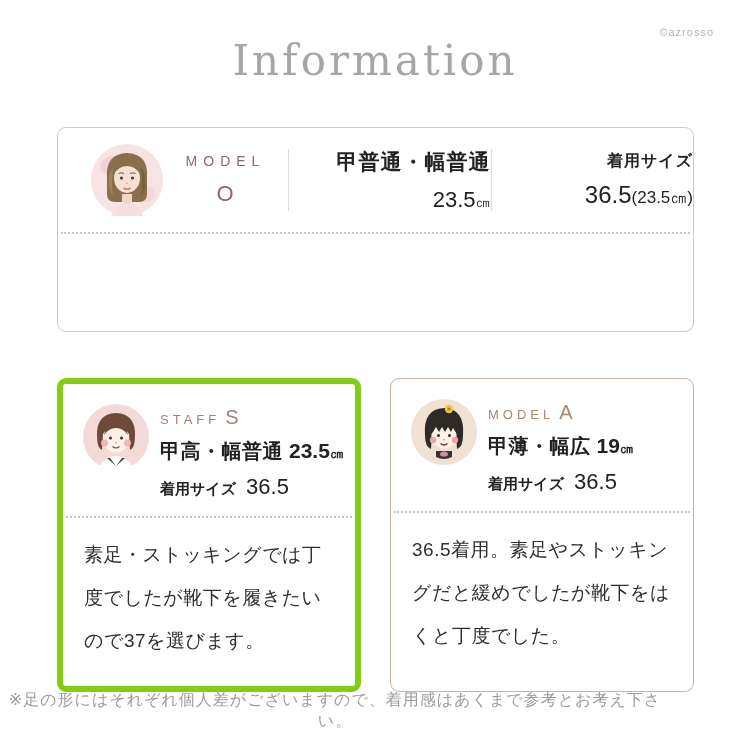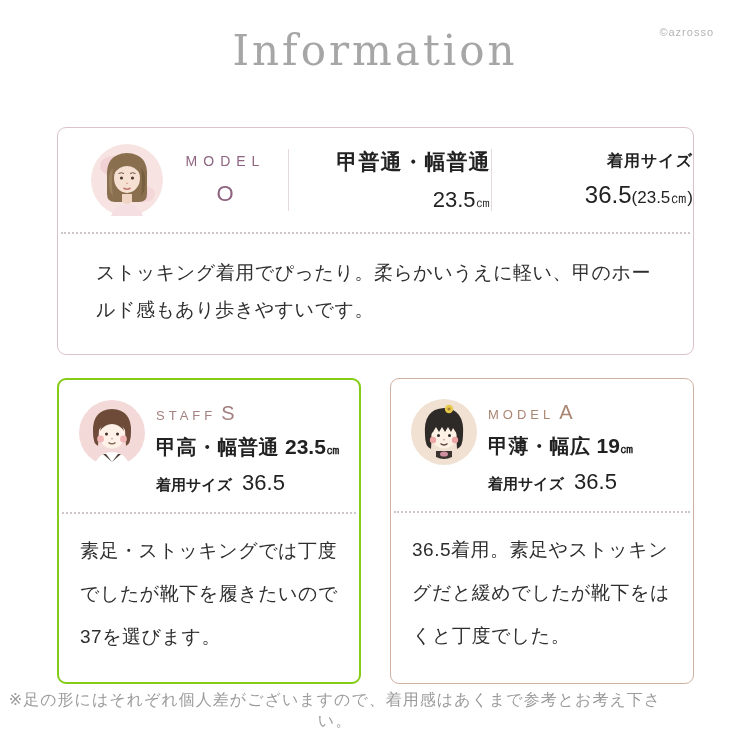--- a/index.html
+++ b/index.html
@@ -7,21 +7,21 @@
   body {
     width: 750px; height: 750px; position: relative; overflow: hidden;
     font-family: "Liberation Sans", "DejaVu Sans", sans-serif;
     color: #2e2e2e;
   }
 
   
   .header { position: absolute; top: 26px; left: 0; width: 750px; text-align: center; }
   .page-title {
     font-family: "DejaVu Serif", "Liberation Serif", serif;
-    font-weight: 400; font-size: 42px; letter-spacing: 3px; color: #a6a6a6;
+    font-weight: 400; font-size: 42px; letter-spacing: 3px; color: #a6a6a6; margin-top: 10px;
   }
   .credit {
     position: absolute; top: 26px; right: 36px;
     font-size: 11px; letter-spacing: 1px; color: #b3b3b3;
   }
 
   
   .card-top {
     position: absolute; left: 57px; top: 127px; width: 637px; min-height: 205px;
     border: 1px solid #dcc2cc; border-radius: 9px; background: #fff;
@@ -44,21 +44,21 @@
   .size-note-lg { font-size: 17px; color: #222; }
   .dotted { border-top: 2px dotted #cfc5ca; margin: 0 3px; }
   .review-top {
     padding: 20px 36px 26px 38px;
     font-size: 19px; line-height: 1.95; letter-spacing: 0.5px; color: #2e2e2e;
   }
 
   
   .bottom-row { position: absolute; left: 57px; top: 378px; width: 637px; display: flex; gap: 29px; }
   .card-sm { width: 304px; min-height: 268px; border-radius: 9px; background: #fff; }
-  .card-staff { border: 2px solid #84cc16; }
+  .card-staff { border: 6px solid #84cc16; }
   .card-model-a { border: 1px solid #cfb1a0; }
   .card-sm-header { display: flex; padding: 20px 10px 16px 20px; }
   .avatar-sm { width: 66px; height: 66px; flex: 0 0 66px; }
   .sm-info { margin-left: 11px; padding-top: 2px; }
   .role-row .role { font-size: 13px; letter-spacing: 4px; }
   .role-row .name { font-size: 20px; margin-left: 5px; }
   .rose { color: #a48080; }
   .tan { color: #ab8673; }
   .foot-row { margin-top: 9px; font-weight: 700; color: #222; white-space: nowrap; }
   .foot-type-sm { font-size: 20px; letter-spacing: 0.5px; }
@@ -123,21 +123,20 @@
     </div>
     <span class="vdiv"></span>
     <div class="seg-size">
       <div class="size-label-lg">着用サイズ</div>
       <div class="size-value-line">
         <span class="size-value-lg">36.5</span><span class="size-note-lg">(23.5㎝)</span>
       </div>
     </div>
   </div>
   <div class="dotted"></div>
-  <p class="review-top">ストッキング着用でぴったり。柔らかいうえに軽い、甲のホールド感もあり歩きやすいです。</p>
 </div>
 
 <div class="bottom-row">
 
   <div class="card-sm card-staff">
     <div class="card-sm-header">
       <span class="avatar-sm">
         <svg viewBox="0 0 66 66" width="66" height="66" aria-hidden="true">
           <circle cx="33" cy="33" r="33" fill="#f4d9d9"></circle>
           <path d="M14,32 Q13,10 33,9 Q53,10 52,32 Q52,44 47,46 L46,30 Q41,21 33,21 Q25,21 20,30 L19,46 Q14,44 14,32 Z" fill="#6e4b39"></path>

